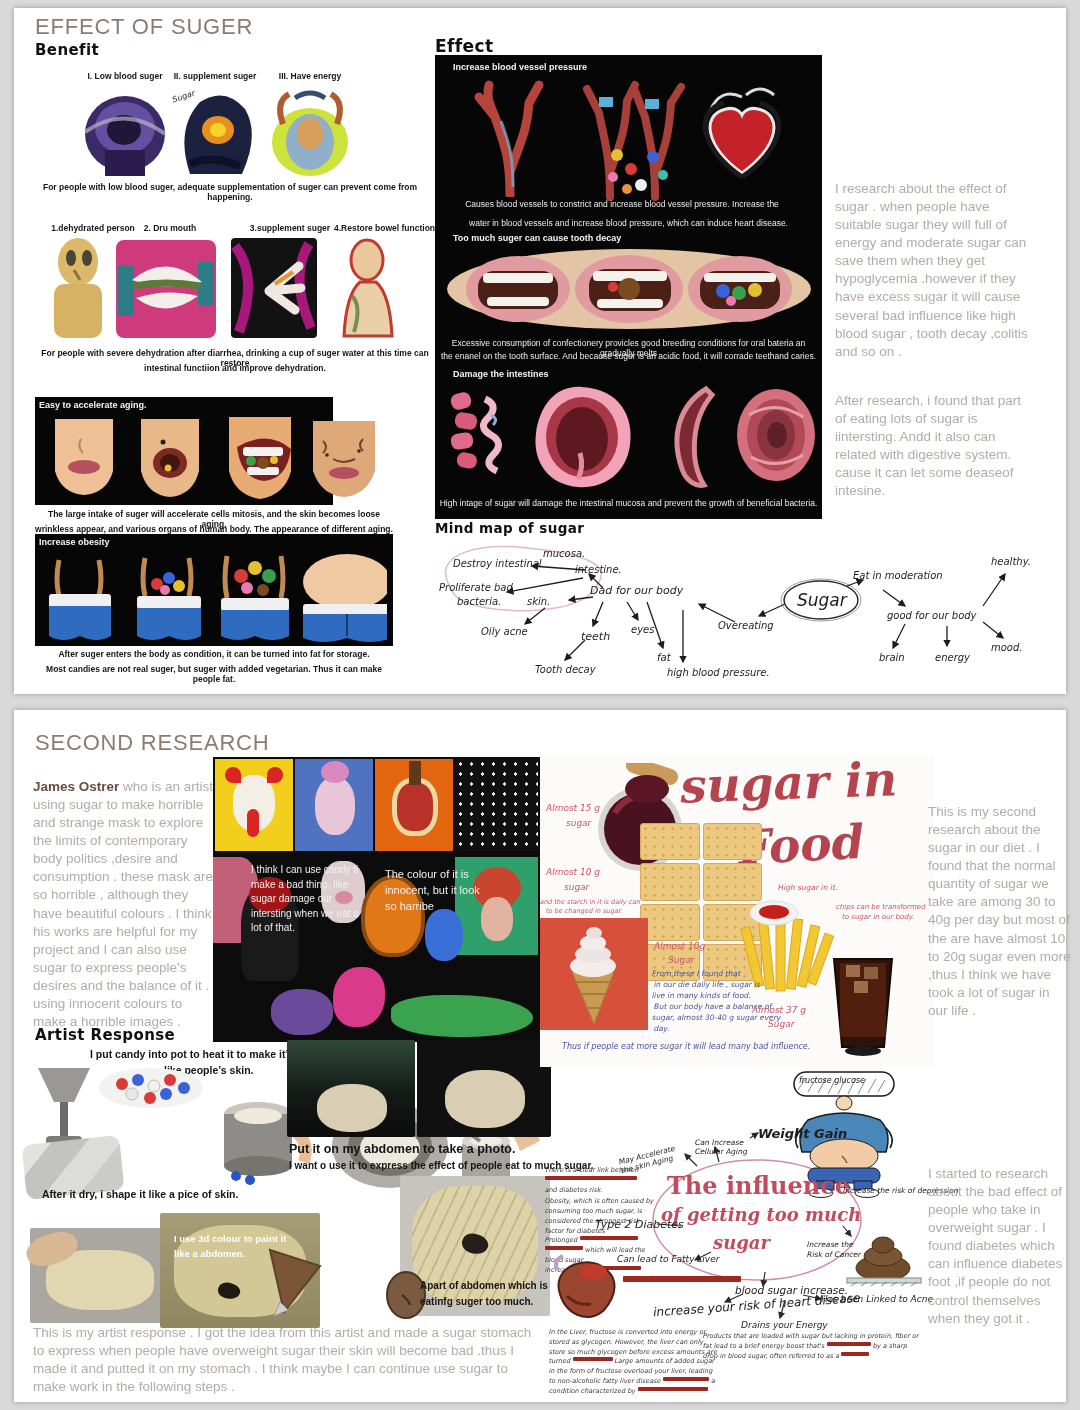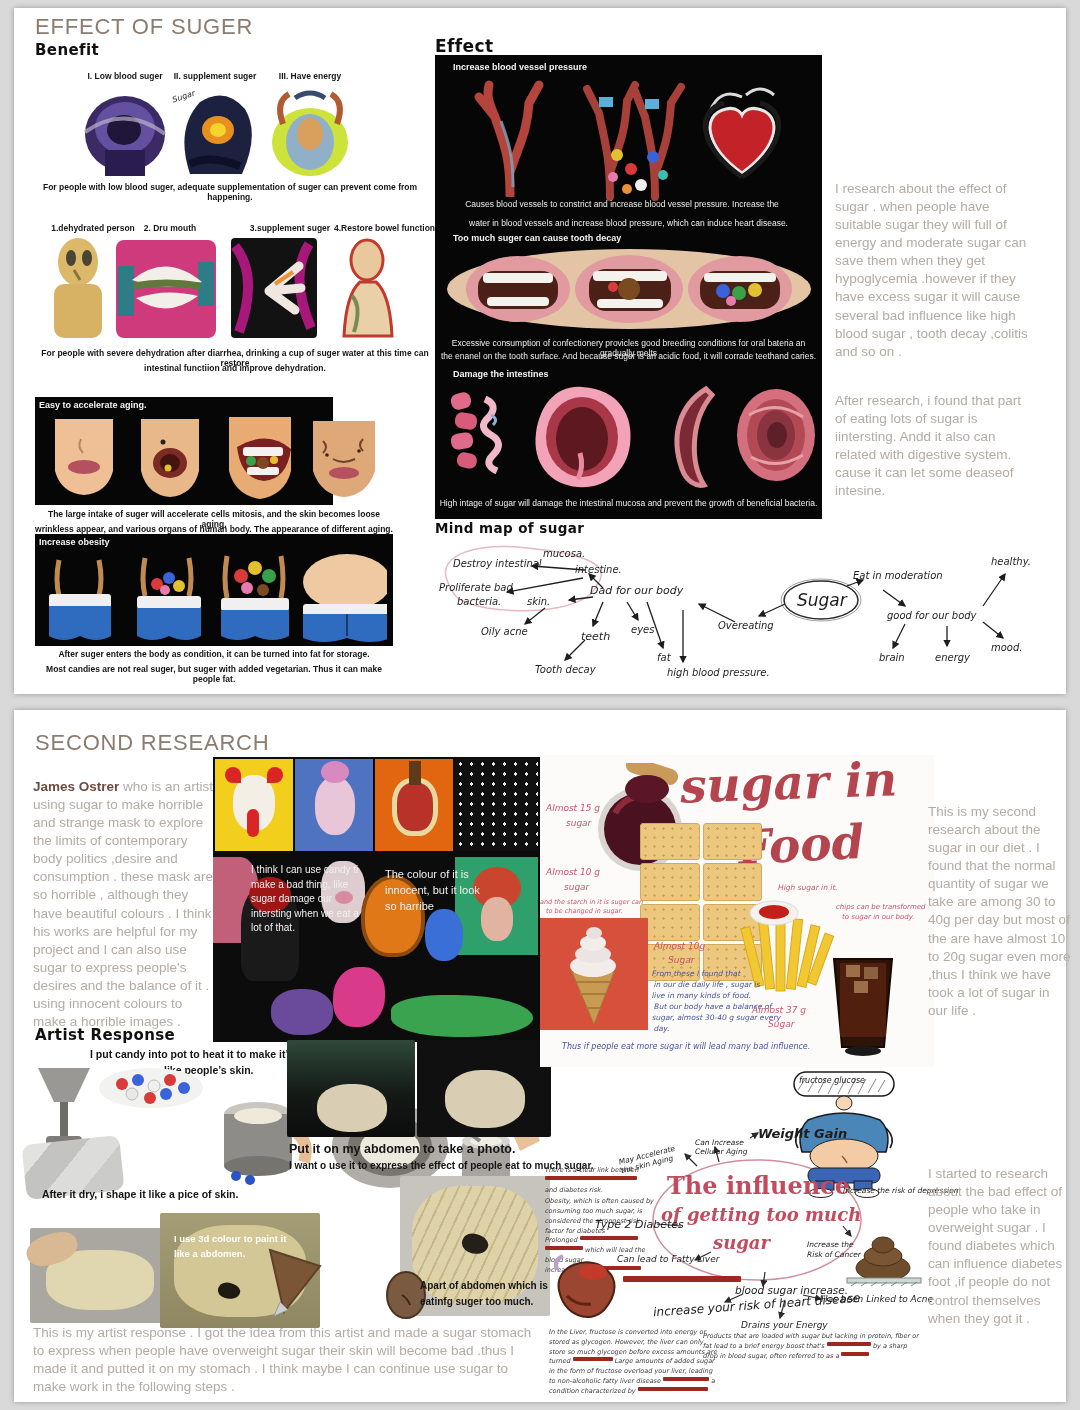--- a/index.html
+++ b/index.html
@@ -436,21 +436,21 @@
           <div></div>
       <div></div>
           <div></div>
       <div></div>
           <div></div>
       <div></div>
           <div></div>
     </div>
     <div class="abs hwr" style="left:6px;top:112px">Almost 10 g</div>
     <div class="abs hwr" style="left:24px;top:127px">sugar</div>
-    <div class="abs hwr" style="left:0;top:143px;font-size:6.5px">and the starch in it is suger can</div>
+    <div class="abs hwr" style="left:0;top:143px;font-size:6.5px">and the starch in it is daily can</div>
     <div class="abs hwr" style="left:6px;top:152px;font-size:6.5px">to be changed in sugar.</div>
     <svg class="abs" style="left:188px;top:142px" width="112" height="105">
       <g fill="#f2c832" stroke="#d9a81f" stroke-width="1">
         <rect x="20" y="30" width="9" height="60" transform="rotate(-14 24 60)"></rect>
             <rect x="34" y="22" width="9" height="70" transform="rotate(-6 38 57)"></rect>
             <rect x="48" y="18" width="9" height="76"></rect>
             <rect x="62" y="22" width="9" height="70" transform="rotate(6 66 57)"></rect>
             <rect x="76" y="28" width="9" height="62" transform="rotate(13 80 59)"></rect>
             <rect x="88" y="36" width="9" height="52" transform="rotate(20 92 62)"></rect>
       </g>

